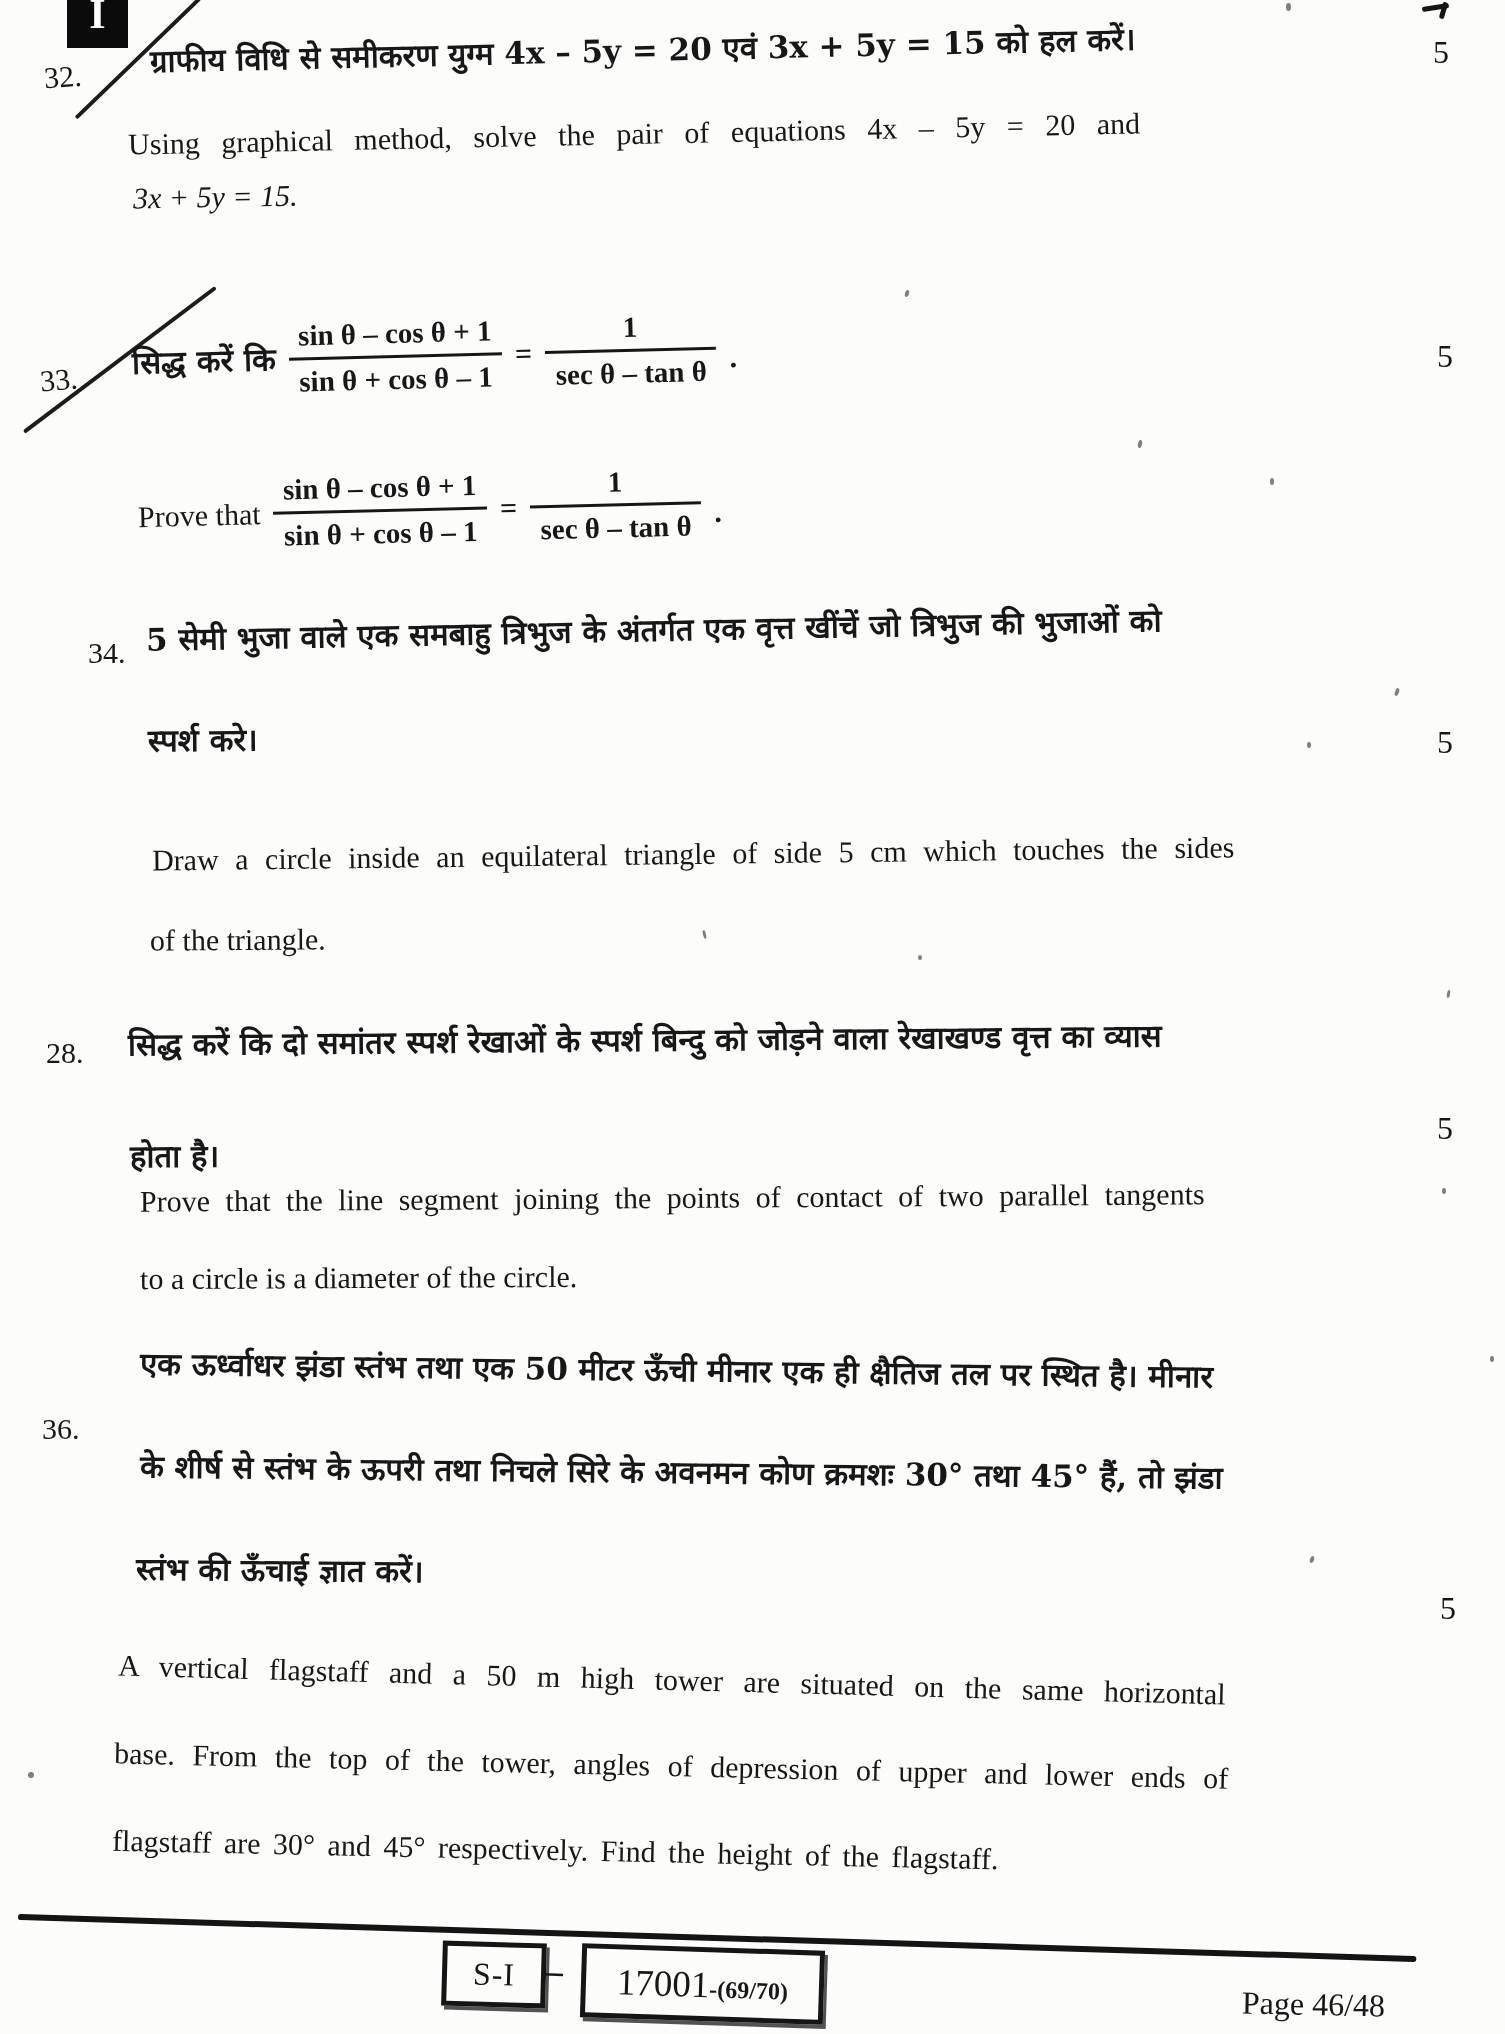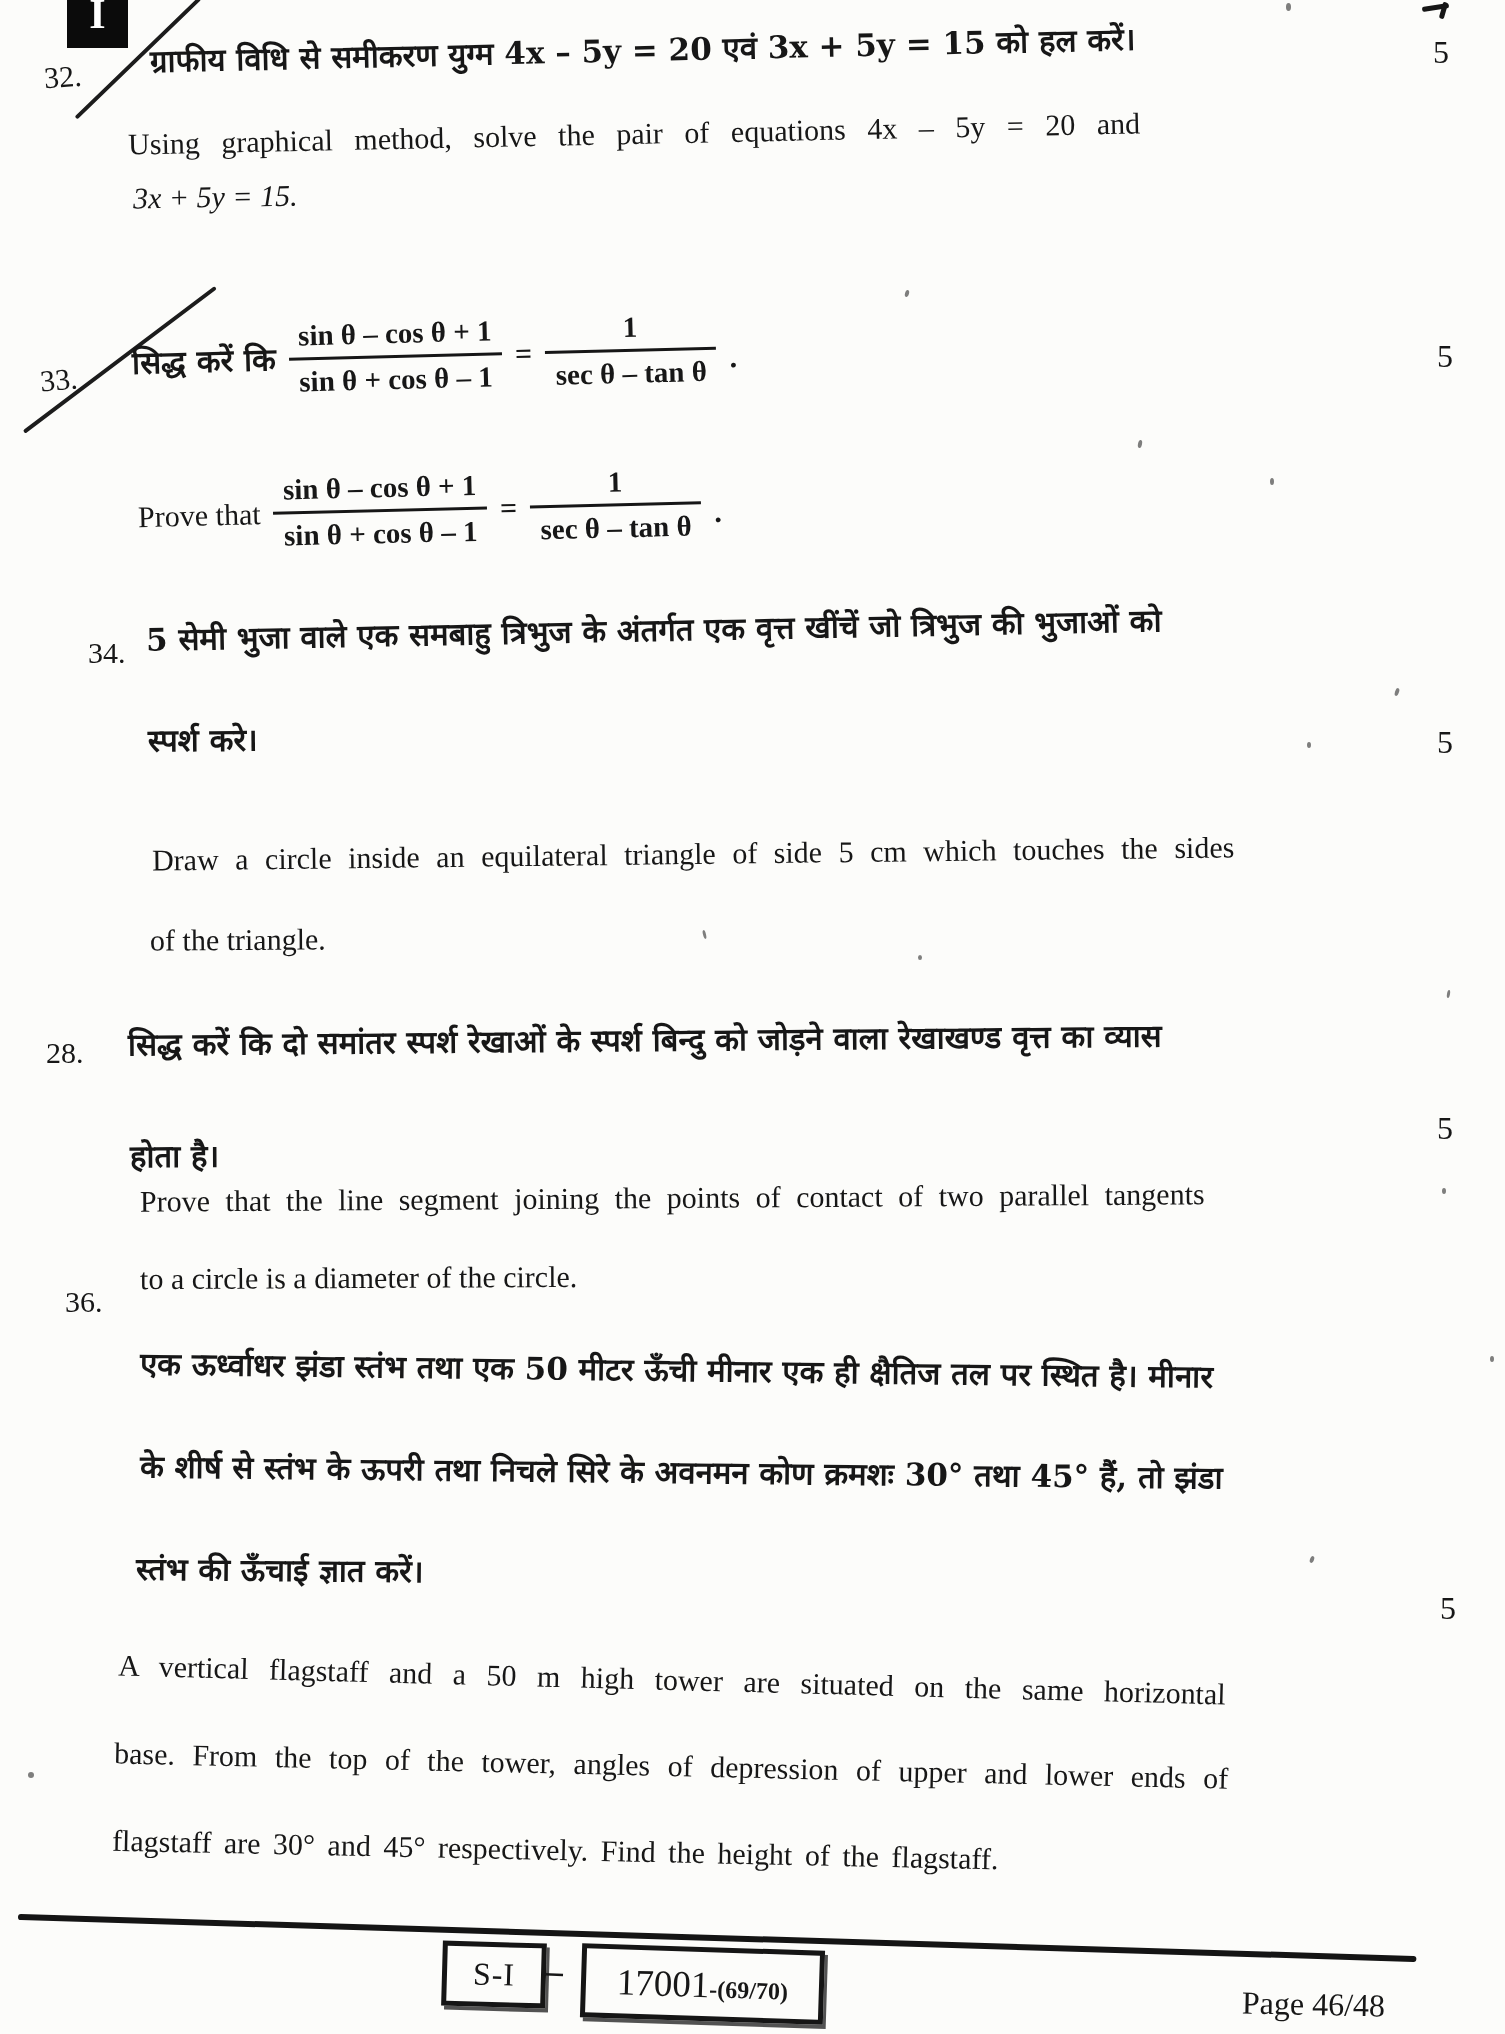--- a/index.html
+++ b/index.html
@@ -89,21 +89,21 @@
   <div class="abs en" style="left:152px; top:834px; word-spacing:9px; transform:rotate(-0.7deg);">Draw a circle inside an equilateral triangle of side 5 cm which touches the sides</div>
   <div class="abs en" style="left:150px; top:920px; transform:rotate(-0.4deg);">of the triangle.</div>
 
   <div class="abs qnum" style="left:46px; top:1036px;">28.</div>
   <div class="abs hi" style="left:128px; top:1020px; transform:rotate(-0.5deg);">सिद्ध करें कि दो समांतर स्पर्श रेखाओं के स्पर्श बिन्दु को जोड़ने वाला रेखाखण्ड वृत्त का व्यास</div>
   <div class="abs hi" style="left:130px; top:1096px; transform:rotate(-0.3deg);margin-top:40px;">होता है।</div>
   <div class="abs marks" style="left:1437px; top:1110px;">5</div>
   <div class="abs en" style="left:140px; top:1178px; word-spacing:8px; transform:rotate(-0.4deg);">Prove that the line segment joining the points of contact of two parallel tangents</div>
   <div class="abs en" style="left:140px; top:1258px; transform:rotate(-0.3deg);">to a circle is a diameter of the circle.</div>
 
-  <div class="abs qnum" style="left:42px; top:1285px;margin-left:23px;">36.</div>
+  <div class="abs qnum" style="left:42px; top:1412px;">36.</div>
   <div class="abs hi" style="left:140px; top:1350px; transform:rotate(0.7deg);">एक ऊर्ध्वाधर झंडा स्तंभ तथा एक 50 मीटर ऊँची मीनार एक ही क्षैतिज तल पर स्थित है। मीनार</div>
   <div class="abs hi" style="left:140px; top:1452px; transform:rotate(0.6deg);">के शीर्ष से स्तंभ के ऊपरी तथा निचले सिरे के अवनमन कोण क्रमशः 30° तथा 45° हैं, तो झंडा</div>
   <div class="abs hi" style="left:136px; top:1550px; transform:rotate(0.5deg);">स्तंभ की ऊँचाई ज्ञात करें।</div>
   <div class="abs marks" style="left:1440px; top:1590px;">5</div>
   <div class="abs en" style="left:118px; top:1660px; word-spacing:13px; transform:rotate(1.5deg);">A vertical flagstaff and a 50 m high tower are situated on the same horizontal</div>
   <div class="abs en" style="left:114px; top:1746px; word-spacing:10px; transform:rotate(1.3deg);">base. From the top of the tower, angles of depression of upper and lower ends of</div>
   <div class="abs en" style="left:112px; top:1830px; word-spacing:5px; transform:rotate(1.2deg);">flagstaff are 30° and 45° respectively. Find the height of the flagstaff.</div>
 
   <div class="rule"></div>
 

